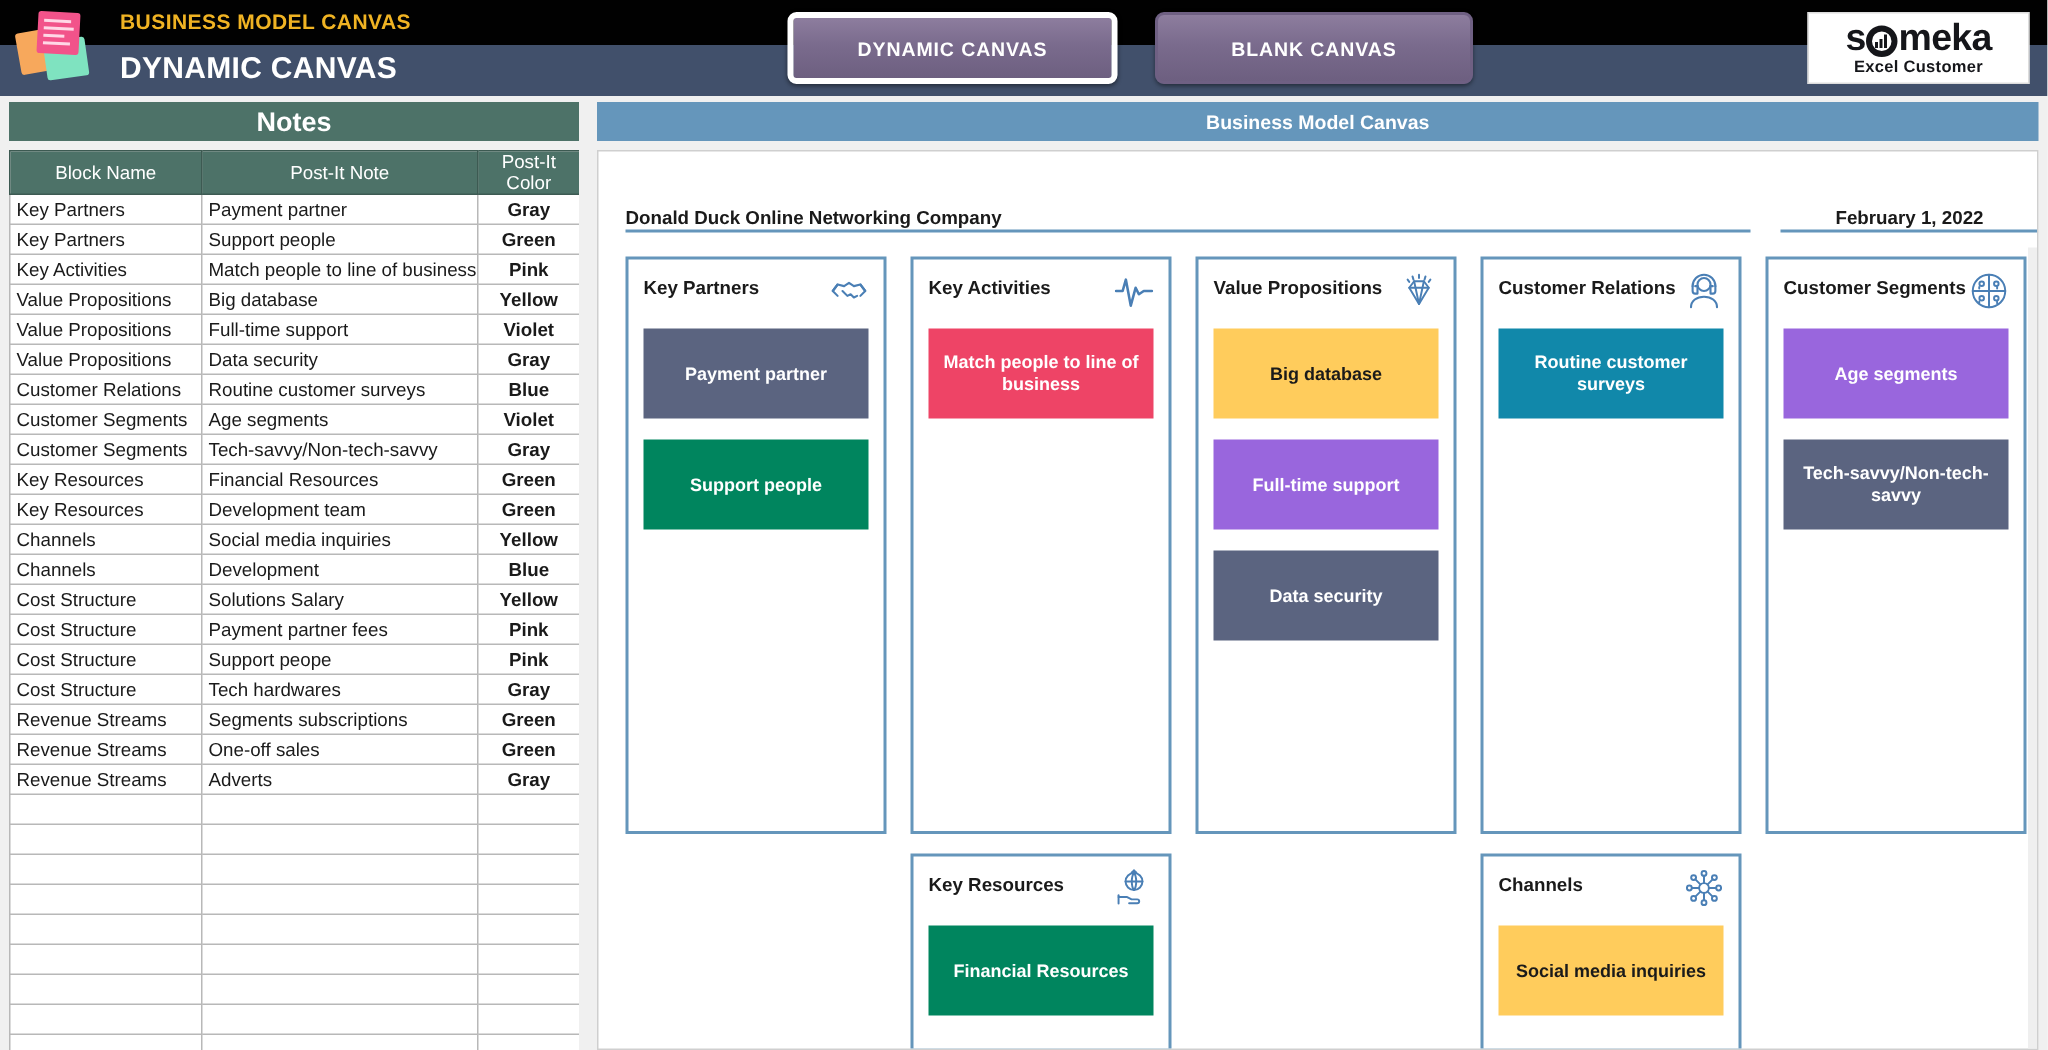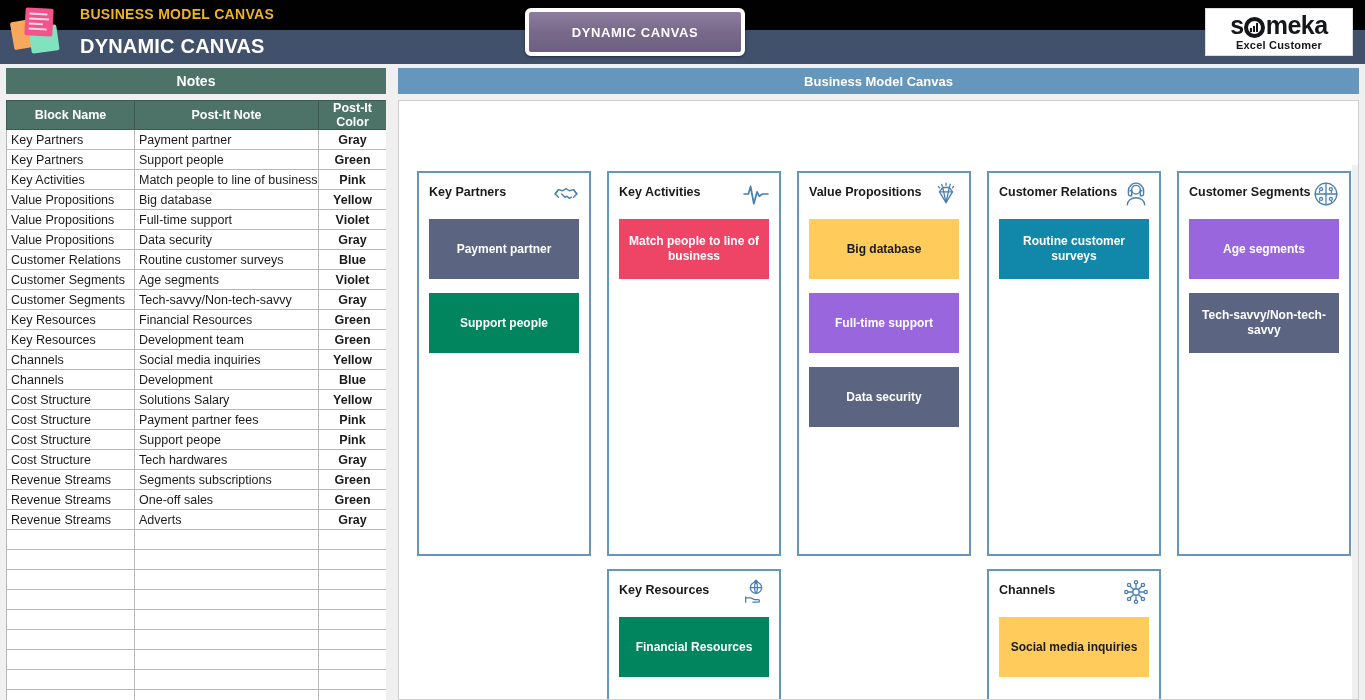--- a/index.html
+++ b/index.html
@@ -61,37 +61,37 @@
   .someka-o { position: relative; display:inline-block; width: 22px; height: 22px; }
   .someka-o-ring { position:absolute; left:0; top:2px; width:21px; height:21px; border:4px solid #15161a; border-radius:50%; }
   .someka-bars { position:absolute; left:6px; top:8px; width:10px; height:9px; display:flex; align-items:flex-end; gap:1px; }
   .someka-bars i { display:block; width:2px; background:#15161a; }
   .someka-tag { font-size: 11px; font-weight: bold; color: #15161a; letter-spacing: .2px; margin-top: 1px; }
 
   
   .bars { position: relative; width: 1365px; height: 36px; background: #f0f0f0; }
   .bar-notes {
     position: absolute; left: 6px; top: 4px; width: 380px; height: 26px;
-    background: #4d7268; color: #ffffff; font-size: 14px; font-weight: bold;
+    background: #4d7268; color: #ffffff; font-size: 18px; font-weight: bold;
     display: flex; align-items: center; justify-content: center;
   }
   .bar-canvas {
     position: absolute; left: 398px; top: 4px; width: 961px; height: 26px;
     background: #6596bb; color: #ffffff; font-size: 13px; font-weight: bold;
     display: flex; align-items: center; justify-content: center;
   }
 
   
   .left-pane {
     position: absolute; left: 6px; top: 100px; width: 380px; height: 600px;
     overflow: hidden; background: #ffffff;
   }
   table.notes-table { border-collapse: collapse; width: 380px; table-layout: fixed; }
   table.notes-table th {
-    background: #4d7268; color: #ffffff; font-size: 12.5px; font-weight: bold;
+    background: #4d7268; color: #ffffff; font-size: 12.5px; font-weight: normal;
     height: 22px; border: 1px solid #3d5a52; text-align: center;
   }
   table.notes-table td {
     height: 20px; border: 1px solid #b8b8b8; font-size: 12.5px; color: #1a1a1a;
     padding: 0 4px; overflow: hidden; white-space: nowrap;
   }
   .col-block { width: 128px; }
   .col-note  { width: 184px; }
   .col-color { width: 68px; text-align: center; font-weight: bold; }
   td.c-center { text-align: center; }
@@ -161,20 +161,21 @@
       <span class="note-line" style="top:10px;width:20px;"></span>
       <span class="note-line" style="top:15px;width:14px;"></span>
       <span class="note-line" style="top:20px;width:18px;"></span>
     </div>
   </div>
 
   <div class="brand-sub">BUSINESS MODEL CANVAS</div>
   <div class="brand-main">DYNAMIC CANVAS</div>
 
   <div class="navbtn active">DYNAMIC CANVAS</div>
+  <div class="navbtn plain">BLANK CANVAS</div>
 
   <div class="someka-logo">
     <div class="someka-word">
       <span>s</span>
       <span class="someka-o">
         <span class="someka-o-ring"></span>
         <span class="someka-bars">
             <i style="height:4px"></i>
             <i style="height:6px"></i>
             <i style="height:9px"></i>
@@ -345,20 +346,24 @@
           <td class="col-block"></td>
           <td class="col-note"></td>
           <td class="col-color c-center"></td>
         </tr>
       </tbody>
   </table>
 </div>
 
 <div class="canvas-pane">
   <div class="canvas-inner" id="canvas-inner">
+    <div class="meta-row">
+      <div class="meta-company">Donald Duck Online Networking Company</div>
+      <div class="meta-date">February 1, 2022</div>
+    </div>
   <div class="block" style="left: 18px; width: 174px; top: 70px; height: 385px;">
         <div class="block-head">
           <div class="block-title">Key Partners</div>
           <div class="block-icon">
             <svg viewBox="0 0 24 24" fill="none" stroke="currentColor" stroke-width="1.3" stroke-linecap="round" stroke-linejoin="round">
               <path d="M2 12l3-4 4 1 3-2 3 2 4-1 3 4"></path>
               <path d="M8 12l3 3 2-1 2 2 2-1"></path>
               <path d="M5 8l-3 4 3 3"></path>
               <path d="M19 8l3 4-3 3"></path>
             </svg>

